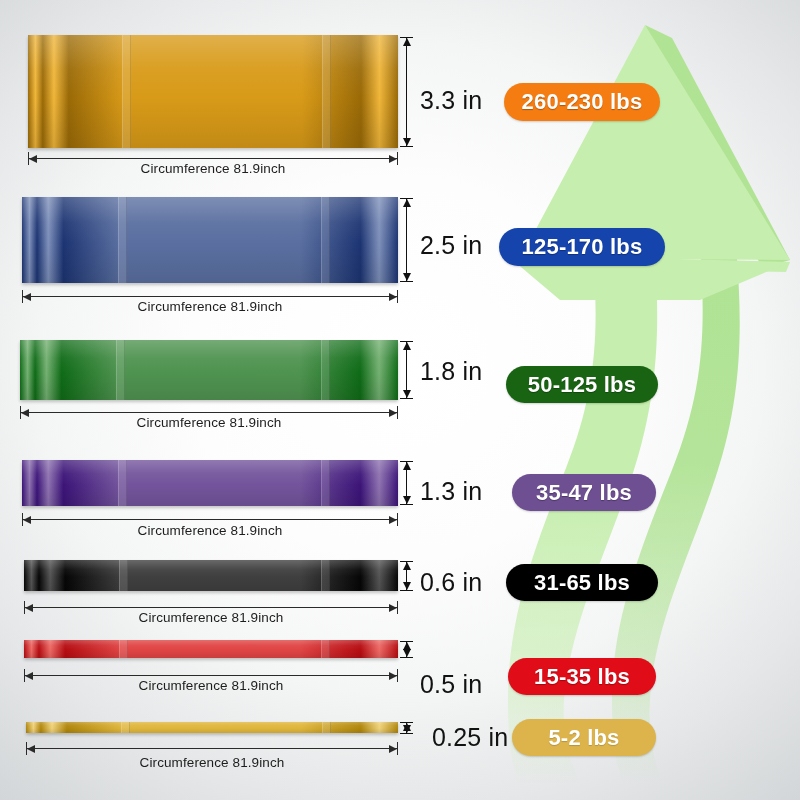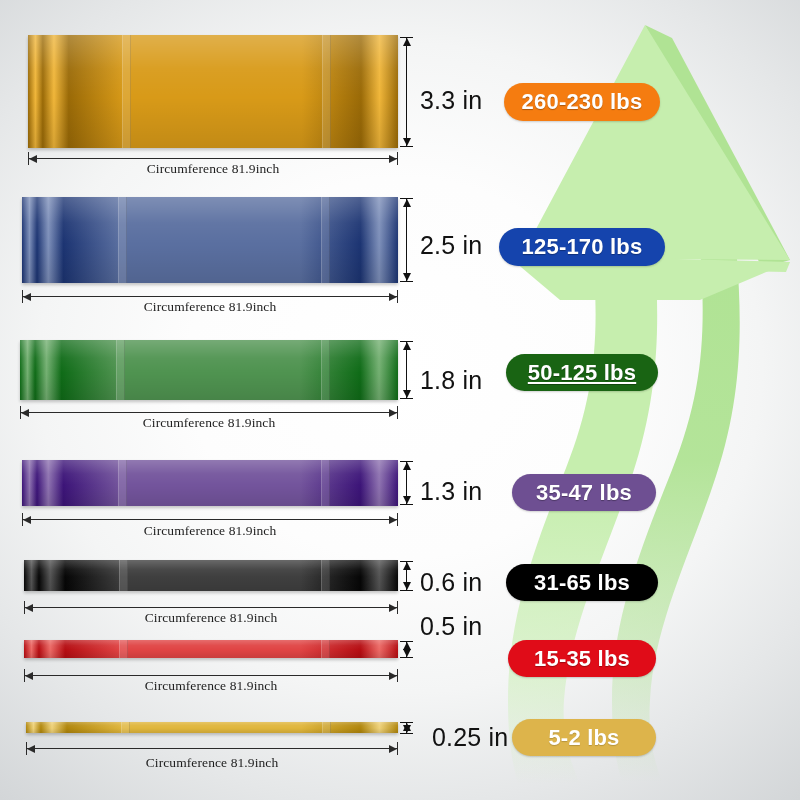--- a/index.html
+++ b/index.html
@@ -50,21 +50,21 @@
   .hdim .cap.l{left:0;}
   .hdim .cap.r{right:0;}
   .hdim .ah{
     position:absolute;top:2.5px;width:0;height:0;
     border-top:4px solid transparent;border-bottom:4px solid transparent;
   }
   .hdim .ah.l{left:1px;border-right:8px solid #2a2a2a;}
   .hdim .ah.r{right:1px;border-left:8px solid #2a2a2a;}
   .circ-label{
     position:absolute;text-align:center;
-    font-size:13.5px;color:#1d1d1d;letter-spacing:.1px;white-space:nowrap;font-family:Liberation Serif, serif;
+    font-size:13.5px;color:#1d1d1d;letter-spacing:.1px;white-space:nowrap;
   }
 
   
   .vdim{position:absolute;width:14px;}
   .vdim .line{position:absolute;top:0;bottom:0;left:6px;width:1px;background:#111;}
   .vdim .cap{position:absolute;left:0;width:13px;height:1px;background:#111;}
   .vdim .cap.t{top:0;}
   .vdim .cap.b{bottom:0;}
   .vdim .ah{
     position:absolute;left:2.5px;width:0;height:0;
@@ -204,22 +204,22 @@
           <div class="ah r"></div>
         </div>
         <div class="circ-label" style="left: 20px; top: 415px; width: 378px;">Circumference 81.9inch</div>
         <div class="vdim" style="left: 400px; top: 341px; height: 58px;">
           <div class="line"></div>
           <div class="cap t"></div>
           <div class="cap b"></div>
           <div class="ah t"></div>
           <div class="ah b"></div>
         </div>
-        <div class="in-label" style="left: 420px; top: 366px;">1.8 in</div>
-        <div class="badge" style="left: 506px; top: 354px; width: 152px; height: 37px; background: rgb(25, 100, 19); text-decoration: underline;">50-125 lbs</div>
+        <div class="in-label" style="left: 420px; top: 357px;">1.8 in</div>
+        <div class="badge" style="left: 506px; top: 366px; width: 152px; height: 37px; background: rgb(25, 100, 19);">50-125 lbs</div>
       </div>
       <div class="row" style="top: 0px;">
         <div class="band-wrap" style="left: 22px; top: 460px; width: 376px; height: 46px;">
           <div class="band" style="background: linear-gradient(90deg, rgb(60, 20, 120) 0%, rgb(142, 114, 176) 2%, rgb(60, 20, 120) 4%, rgb(142, 114, 176) 7%, rgb(60, 20, 120) 11%, rgb(115, 84, 156) 26%, rgb(115, 84, 156) 74%, rgb(60, 20, 120) 90%, rgb(142, 114, 176) 95%, rgb(60, 20, 120) 100%);">
             <div class="sheen" style="background: linear-gradient(rgba(255, 255, 255, 0.22) 0%, rgba(255, 255, 255, 0.05) 30%, rgba(255, 255, 255, 0) 55%, rgba(0, 0, 0, 0.1) 100%);"></div>
             <div class="seam s1"></div>
             <div class="seam s2"></div>
           </div>
         </div>
         <div class="hdim" style="left: 22px; top: 513px; width: 376px;">
@@ -282,22 +282,22 @@
           <div class="ah r"></div>
         </div>
         <div class="circ-label" style="left: 24px; top: 678px; width: 374px;">Circumference 81.9inch</div>
         <div class="vdim" style="left: 400px; top: 641px; height: 17px;">
           <div class="line"></div>
           <div class="cap t"></div>
           <div class="cap b"></div>
           <div class="ah t"></div>
           <div class="ah b"></div>
         </div>
-        <div class="in-label" style="left: 420px; top: 612px;">0.5 in</div>
-        <div class="badge" style="left: 508px; top: 640px; width: 148px; height: 37px; background: rgb(224, 12, 24);">15-35 lbs</div>
+        <div class="in-label" style="left: 420px; top: 670px;">0.5 in</div>
+        <div class="badge" style="left: 508px; top: 658px; width: 148px; height: 37px; background: rgb(224, 12, 24);">15-35 lbs</div>
       </div>
       <div class="row" style="top: 0px;">
         <div class="band-wrap" style="left: 26px; top: 722px; width: 372px; height: 11px;">
           <div class="band" style="background: linear-gradient(90deg, rgb(176, 134, 12) 0%, rgb(239, 210, 122) 2%, rgb(176, 134, 12) 4%, rgb(239, 210, 122) 7%, rgb(176, 134, 12) 11%, rgb(224, 182, 60) 26%, rgb(224, 182, 60) 74%, rgb(176, 134, 12) 90%, rgb(239, 210, 122) 95%, rgb(176, 134, 12) 100%);">
             <div class="sheen" style="background: linear-gradient(rgba(255, 255, 255, 0.22) 0%, rgba(255, 255, 255, 0.05) 30%, rgba(255, 255, 255, 0) 55%, rgba(0, 0, 0, 0.1) 100%);"></div>
             <div class="seam s1"></div>
             <div class="seam s2"></div>
           </div>
         </div>
         <div class="hdim" style="left: 26px; top: 742px; width: 372px;">

